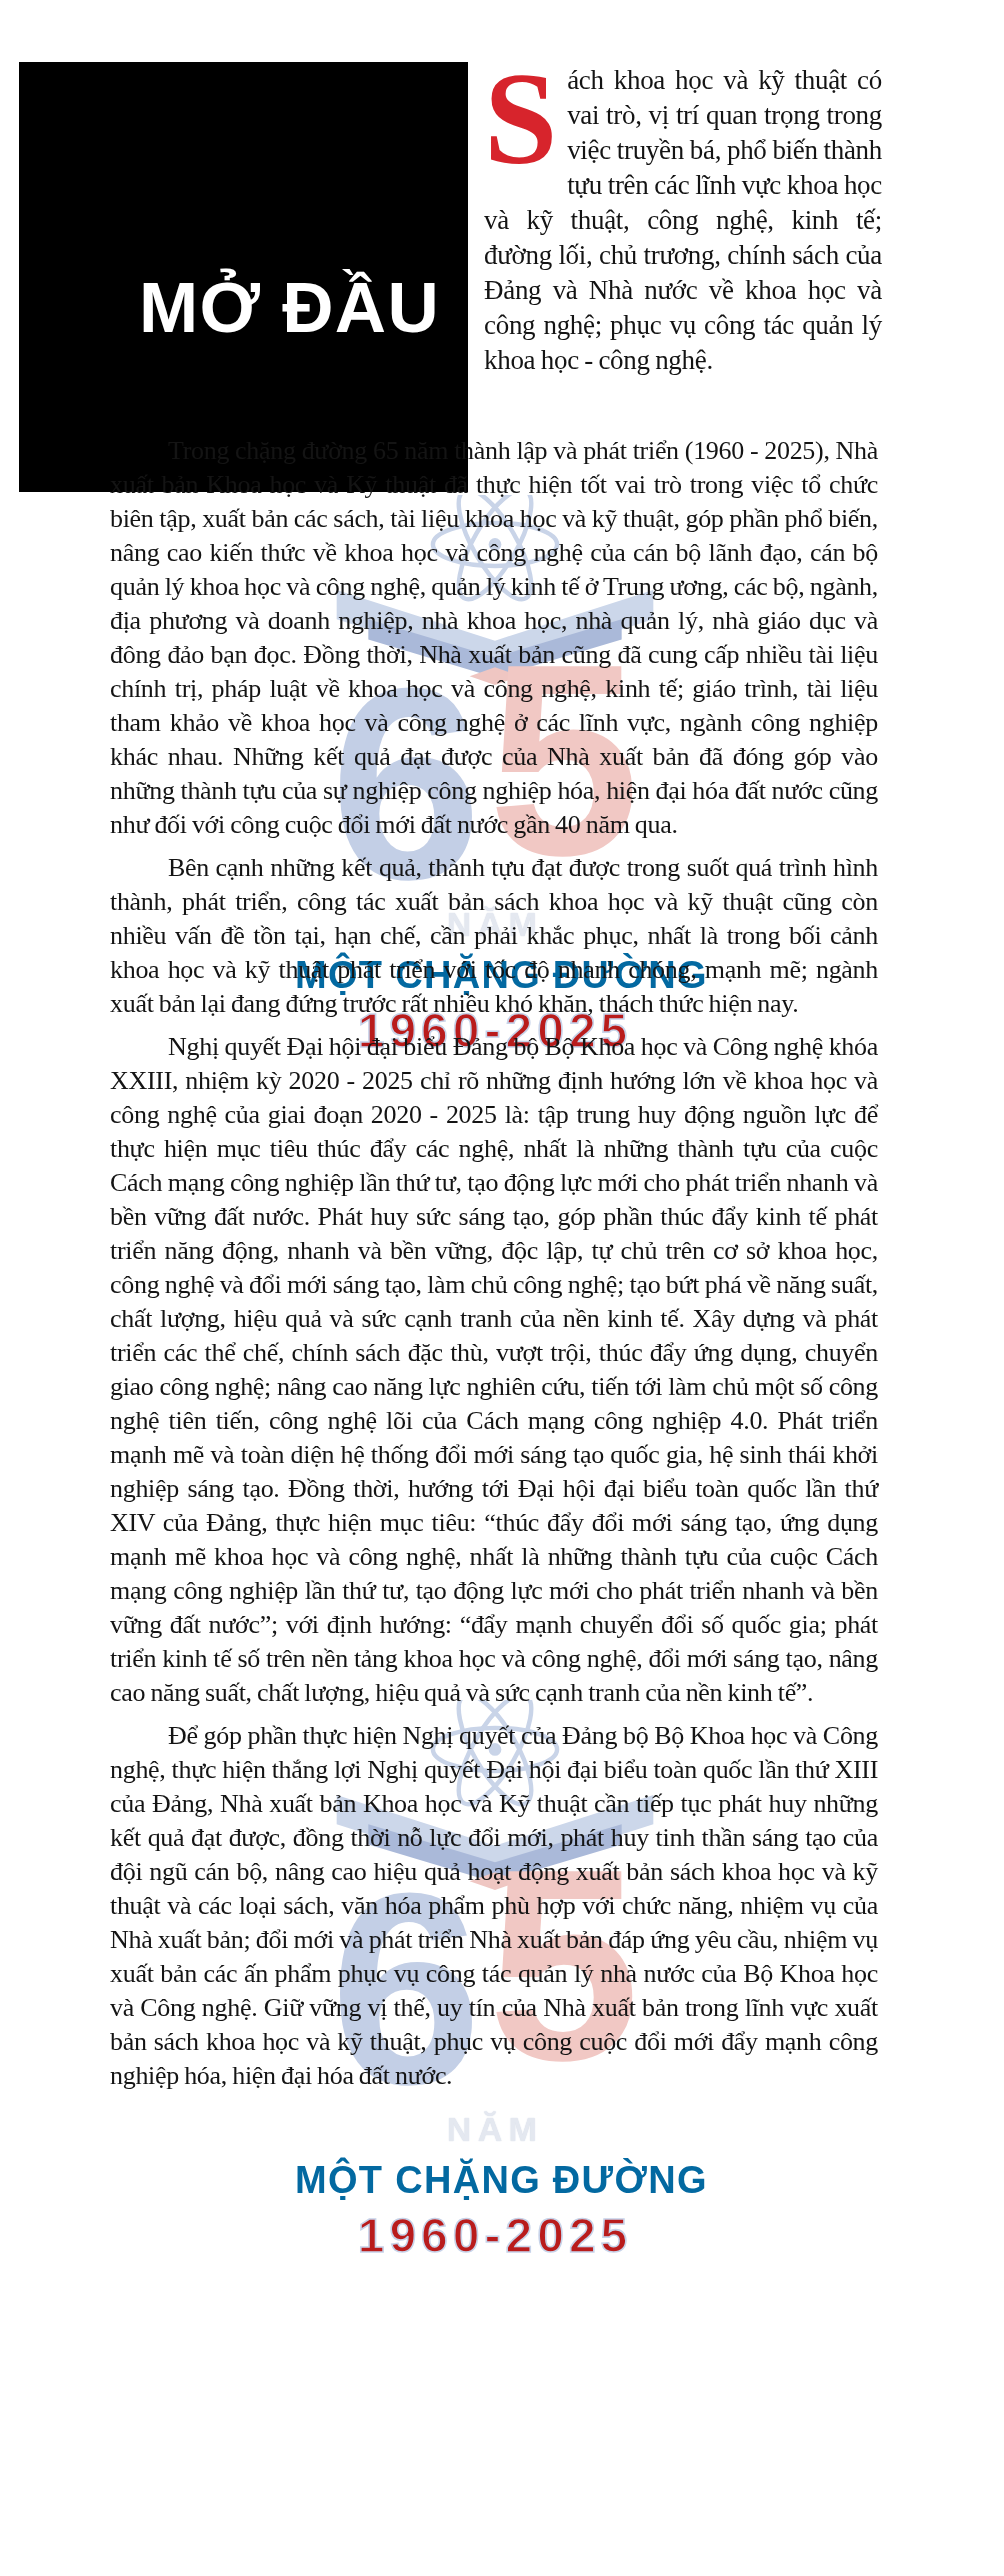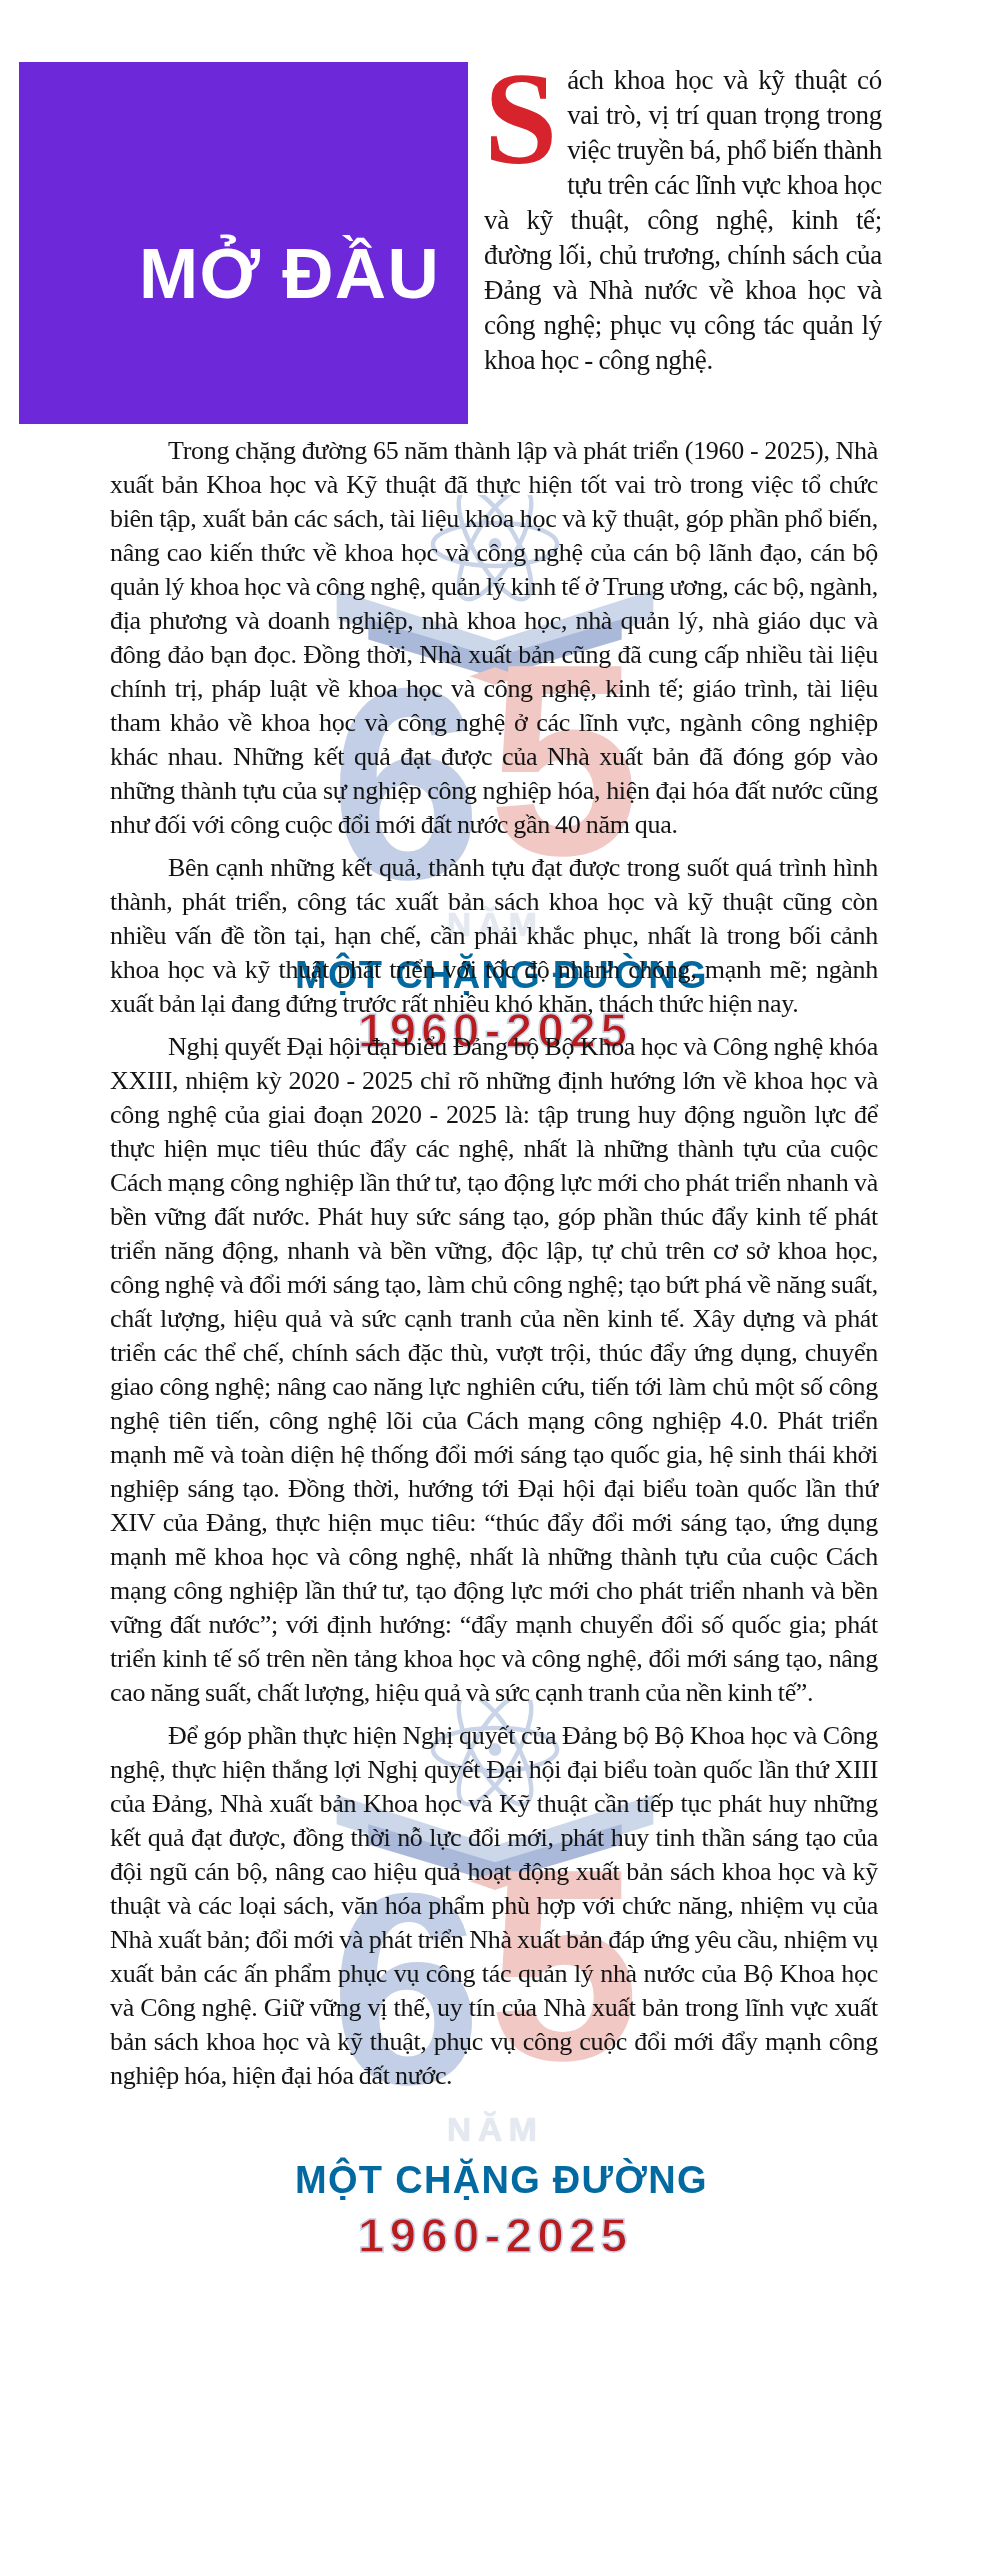--- a/index.html
+++ b/index.html
@@ -56,22 +56,22 @@
     font-weight:700;font-size:48px;
     letter-spacing:5px;
     color:#b91c1c;
     -webkit-text-stroke:1.6px #c7d3e9;
   }
 
   
   .chapter-box{
     position:absolute;
     left:19px;top:62px;
-    width:449px;height:362px;
-    background:#6d28d9;
+    width:449px;height:430px;
+    background:#000000;
     display:flex;
     align-items:center;
     justify-content:flex-end;
     z-index:1;
   }
   .chapter-title{
     margin:61px 28px 0 0;
     font-family:"Liberation Sans", sans-serif;
     font-weight:700;
     font-size:71px;

